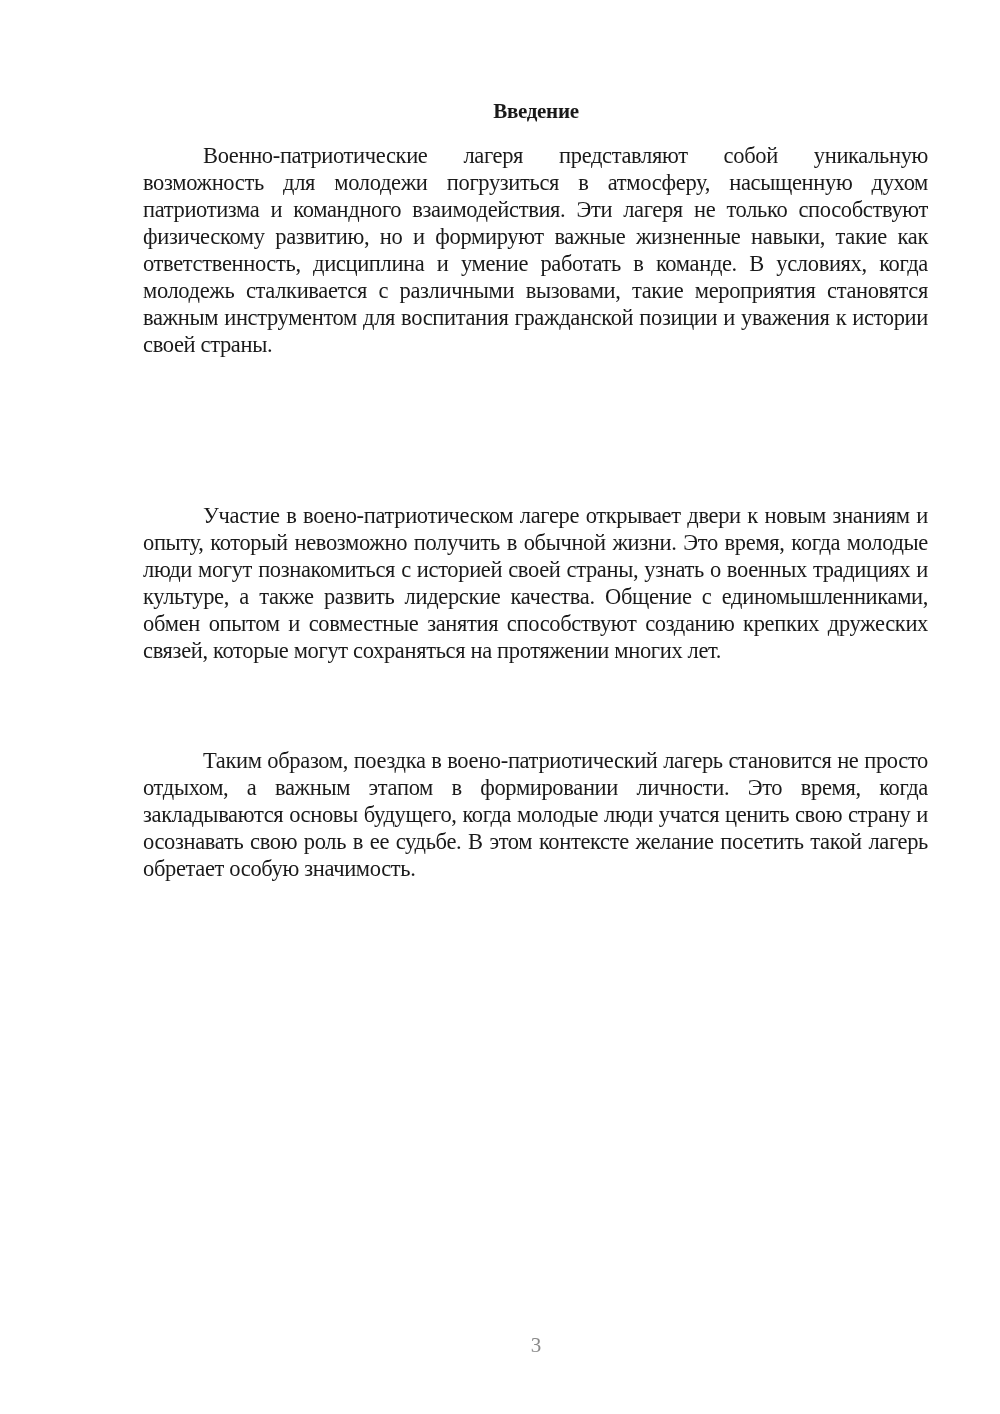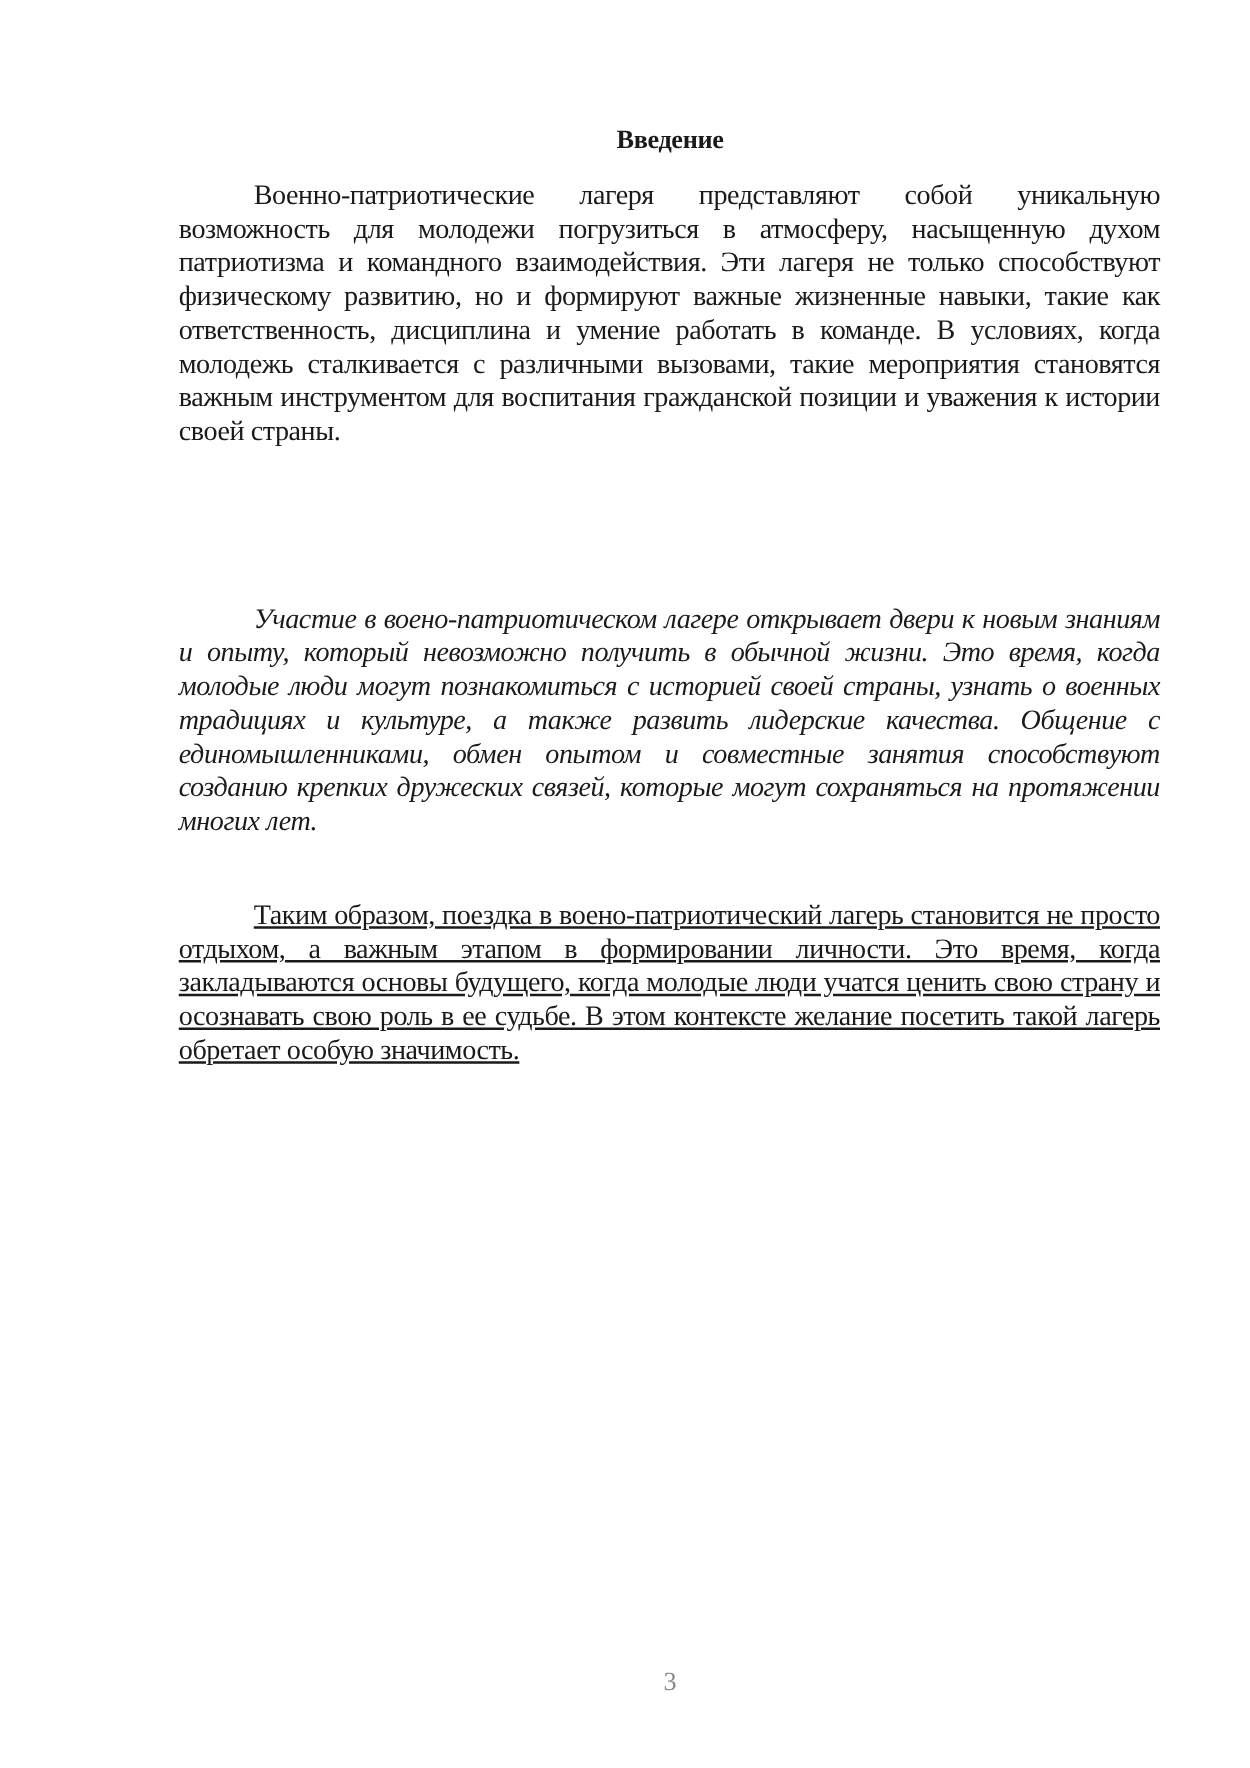--- a/index.html
+++ b/index.html
@@ -36,22 +36,22 @@
     .para {
       margin: 0;
       font-size: 22.5px;
       line-height: 27px;
       text-align: justify;
       text-indent: 60px;
       letter-spacing: -0.35px;
       word-spacing: 0px;
     }
     #p1 { position: absolute; top: 142px; left: 143px; width: 785px; }
-    #p2 { position: absolute; top: 481px; left: 143px; width: 785px; font-style: italic; }
-    #p3 { position: absolute; top: 718px; left: 143px; width: 785px; text-decoration: underline; }
+    #p2 { position: absolute; top: 502px; left: 143px; width: 785px; }
+    #p3 { position: absolute; top: 747px; left: 143px; width: 785px; }
     .page-number {
       position: absolute;
       top: 1333px;
       left: 0;
       width: 1072px;
       text-align: center;
       font-size: 21px;
       color: #8a8a8a;
     }
   </style>

